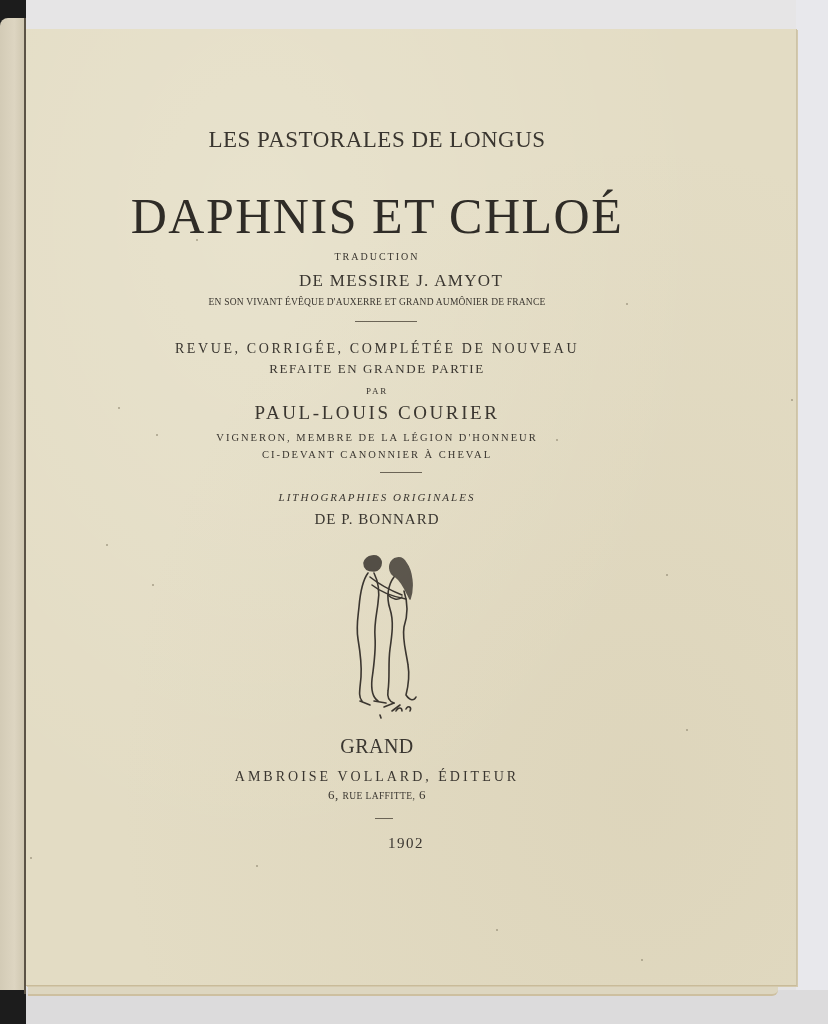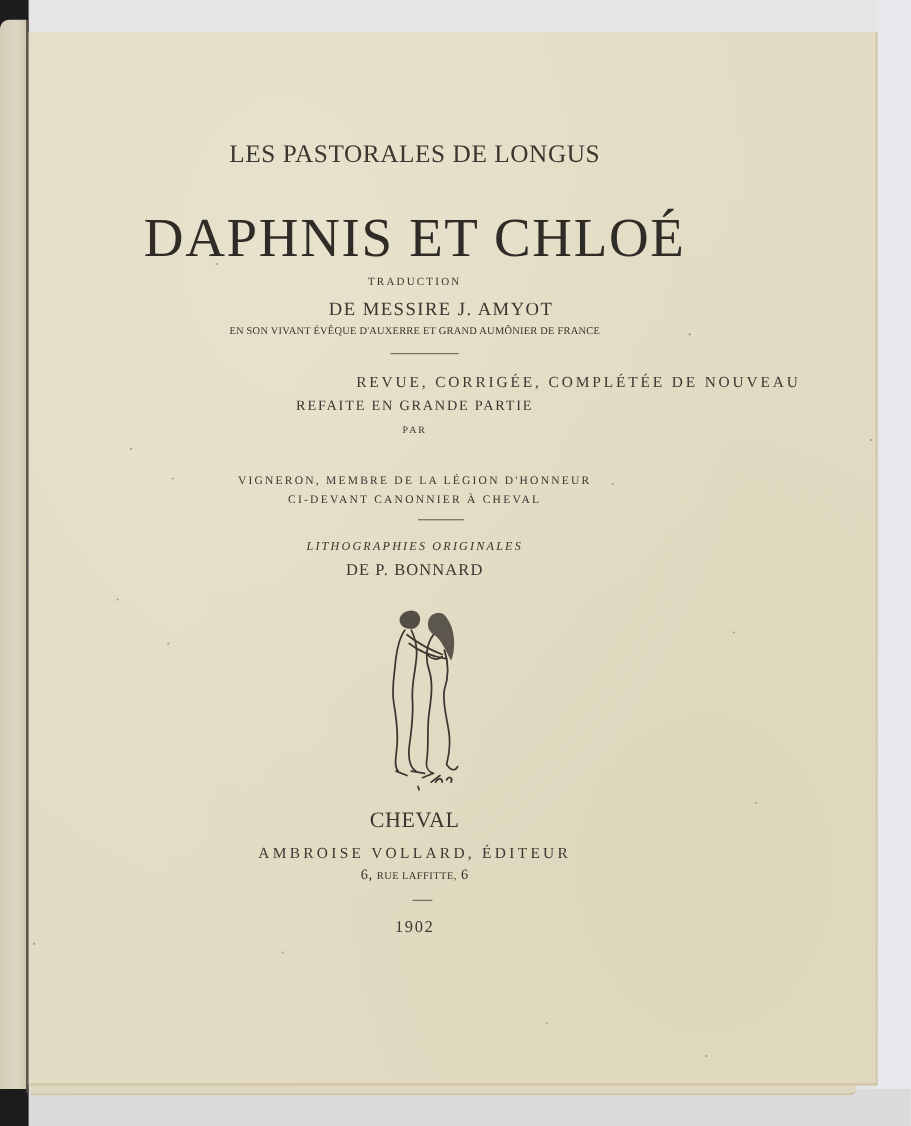--- a/index.html
+++ b/index.html
@@ -36,36 +36,36 @@
 
     .tp { position: absolute; left: 0; width: 702px; text-align: center; color: #3a3630; white-space: nowrap; }
     .t-series { top: 98px; font-size: 23px; letter-spacing: 0.5px; }
     .t-ou { top: 140px; font-size: 10px; letter-spacing: 1.5px; }
     .t-main { top: 158px; font-size: 50px; letter-spacing: 1.5px; color: #2f2c27; }
     .t-trad { top: 222px; font-size: 10px; letter-spacing: 2px; }
     .t-amyot { top: 242px; font-size: 17px; letter-spacing: 1.3px; padding-left: 24px; }
     .t-bishop { top: 268px; font-size: 9.5px; letter-spacing: 0.2px; }
     .rule { position: absolute; height: 1px; background: #6b6456; }
     .r1 { left: 329px; top: 292px; width: 62px; }
-    .t-revue { top: 312px; font-size: 14px; letter-spacing: 2.6px; text-align: right; }
+    .t-revue { top: 312px; font-size: 14px; letter-spacing: 2.6px; }
     .t-refaite { top: 332px; font-size: 13px; letter-spacing: 1.6px; }
     .t-par { top: 357px; font-size: 9px; letter-spacing: 1.8px; }
     .t-courier { top: 373px; font-size: 19px; letter-spacing: 2.6px; }
     .t-vigneron { top: 403px; font-size: 10.5px; letter-spacing: 2px; }
     .t-canonnier { top: 420px; font-size: 10.5px; letter-spacing: 2px; }
     .r2 { left: 354px; top: 443px; width: 42px; }
     .t-litho { top: 462px; font-size: 11px; letter-spacing: 2px; font-style: italic; }
     .t-bonnard { top: 482px; font-size: 15px; letter-spacing: 1px; }
     .illus { position: absolute; left: 318px; top: 522px; width: 84px; height: 168px; }
     .t-paris { top: 706px; font-size: 20px; letter-spacing: 0.5px; }
     .t-vollard { top: 740px; font-size: 14px; letter-spacing: 3px; }
     .t-rue { top: 758px; font-size: 13px; letter-spacing: 0.5px; }
     .t-rue .sc { font-size: 9.5px; letter-spacing: 0.4px; }
     .r3 { left: 349px; top: 789px; width: 18px; }
-    .t-year { top: 806px; font-size: 15px; letter-spacing: 1.5px; }
+    .t-year { top: 806px; font-size: 15px; letter-spacing: 1.5px; margin-left: 29px; }
   </style>
 </head>
 <body>
 
 <div class="bg-top"></div>
 <div class="bg-right"></div>
 <div class="bg-bottom"></div>
 <div class="binding-dark"></div>
 <div class="prev-page"></div>
 <div class="gutter-line"></div>
@@ -91,20 +91,21 @@
   <div class="tp t-series">LES PASTORALES DE LONGUS</div>
   <div class="tp t-main">DAPHNIS ET CHLOÉ</div>
   <div class="tp t-trad">TRADUCTION</div>
   <div class="tp t-amyot">DE MESSIRE J. AMYOT</div>
   <div class="tp t-bishop">EN SON VIVANT ÉVÊQUE D'AUXERRE ET GRAND AUMÔNIER DE FRANCE</div>
   <div class="rule r1"></div>
 
   <div class="tp t-revue">REVUE, CORRIGÉE, COMPLÉTÉE DE NOUVEAU</div>
   <div class="tp t-refaite">REFAITE EN GRANDE PARTIE</div>
   <div class="tp t-par">PAR</div>
+  <div class="tp t-courier">PAUL-LOUIS COURIER</div>
   <div class="tp t-vigneron">VIGNERON, MEMBRE DE LA LÉGION D'HONNEUR</div>
   <div class="tp t-canonnier">CI-DEVANT CANONNIER À CHEVAL</div>
   <div class="rule r2"></div>
 
   <div class="tp t-litho">LITHOGRAPHIES ORIGINALES</div>
   <div class="tp t-bonnard">DE P. BONNARD</div>
 
   <svg class="illus" viewBox="0 0 84 168" fill="none" stroke="#3b3630" stroke-width="1.6" stroke-linecap="round" stroke-linejoin="round">
 
     <path d="M20 12 C22 4, 34 2, 37 10 C38 16, 34 20, 30 20 C25 20, 20 18, 20 12 Z" fill="#3b3630" opacity="0.85"></path>
@@ -116,21 +117,21 @@
 
     <path d="M46 14 C48 6, 58 4, 62 12 C68 20, 70 36, 66 48 C62 40, 58 30, 52 26 C48 24, 45 20, 46 14 Z" fill="#3b3630" opacity="0.8"></path>
     <path d="M50 26 C44 34, 42 46, 46 58 C50 70, 48 84, 46 98 C44 112, 46 126, 44 140 C43 146, 44 150, 50 152"></path>
     <path d="M60 40 C64 52, 64 64, 60 76 C58 88, 62 100, 64 114 C66 126, 64 136, 62 144 C66 150, 70 150, 72 146"></path>
     <path d="M44 44 C48 48, 54 50, 58 46"></path>
     <path d="M50 152 L40 156 M56 154 L48 160"></path>
     <path d="M52 160 C54 156, 58 156, 58 160 M62 158 C64 154, 68 156, 66 160"></path>
     <path d="M36 164 L37 167"></path>
   </svg>
 
-  <div class="tp t-paris">CHEVAL</div>
+  <div class="tp t-paris">GRAND</div>
   <div class="tp t-vollard">AMBROISE VOLLARD, ÉDITEUR</div>
   <div class="tp t-rue">
     <span>6,</span>
     <span class="sc">RUE LAFFITTE,</span>
     <span>6</span>
   </div>
   <div class="rule r3"></div>
   <div class="tp t-year">1902</div>
 </div>
 

